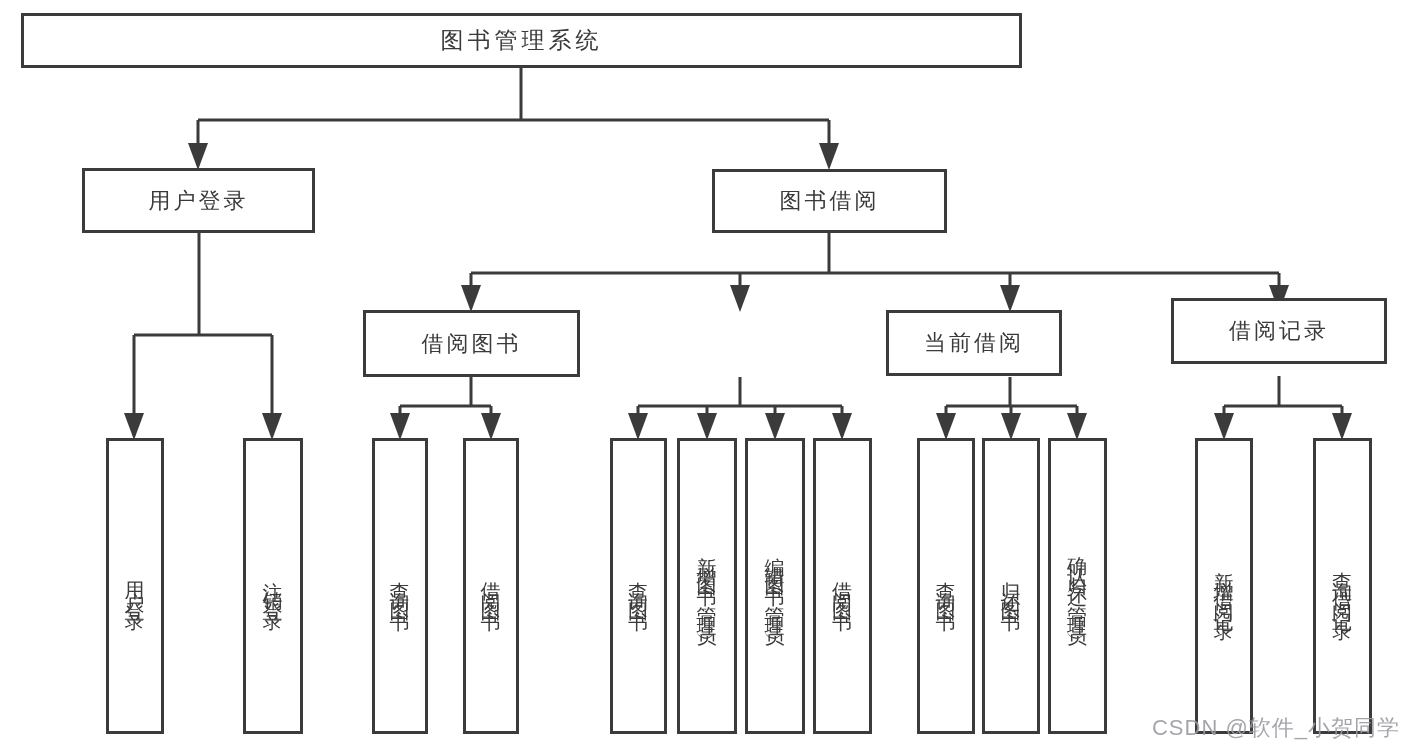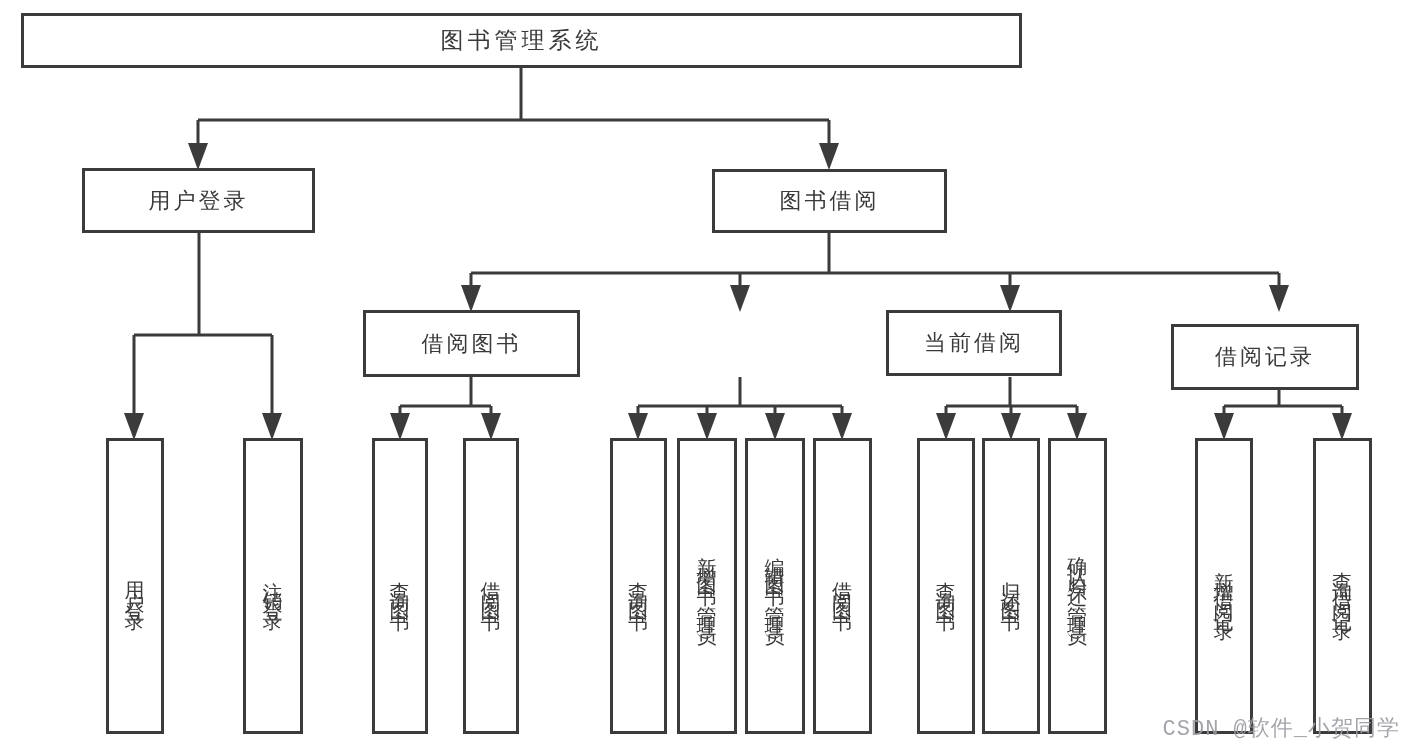--- a/index.html
+++ b/index.html
@@ -54,21 +54,20 @@
   .watermark {
     position: absolute;
     right: 5px;
     bottom: 4px;
     font-size: 22px;
     color: var(--watermark);
     opacity: 0.9;
     z-index: 3;
     pointer-events: none;
     letter-spacing: 1px;
-    font-family: Liberation Mono, monospace;
   }
 </style>
 </head>
 <body>
 
 <div class="canvas">
 
   <svg class="edges" width="1405" height="747" viewBox="0 0 1405 747" aria-hidden="true">
 
     <g>
@@ -129,21 +128,21 @@
   <div class="node branch" style="left:712px; top:169px; width:235px; height:64px">
     <span>图书借阅</span>
   </div>
 
   <div class="node branch" style="left:363px; top:310px; width:217px; height:67px">
     <span>借阅图书</span>
   </div>
   <div class="node branch" style="left:886px; top:310px; width:176px; height:66px">
     <span>当前借阅</span>
   </div>
-  <div class="node branch" style="left:1171px; top:324px; width:188px; height:66px">
+  <div class="node branch" style="left:1171px; top:298px; width:216px; height:66px">
     <span>借阅记录</span>
   </div>
 
   <div class="node leaf" style="left:106px; width:58px">
     <span class="vtext">用户登录</span>
   </div>
   <div class="node leaf" style="left:243px; width:60px">
     <span class="vtext">注销登录</span>
   </div>
 

